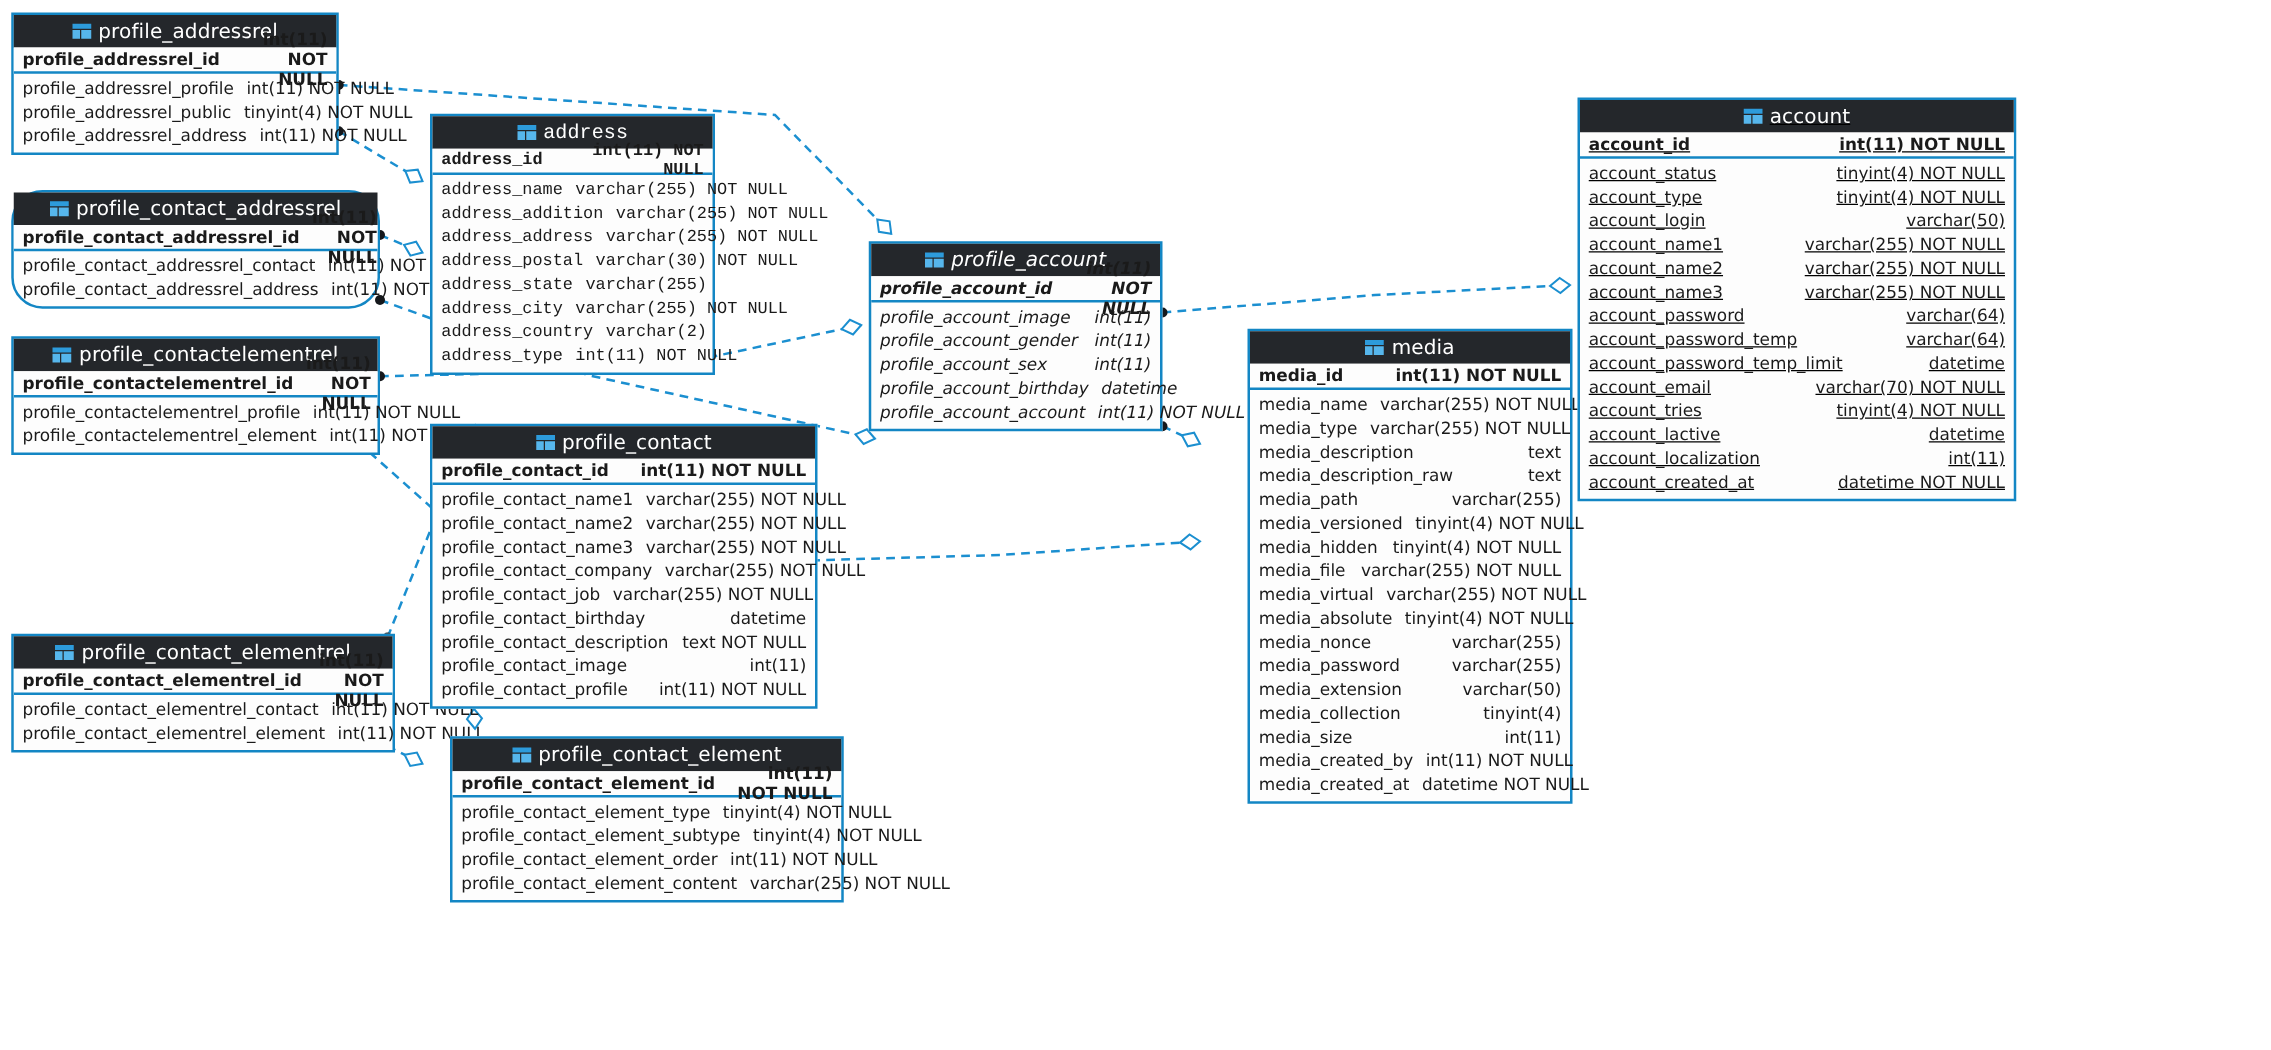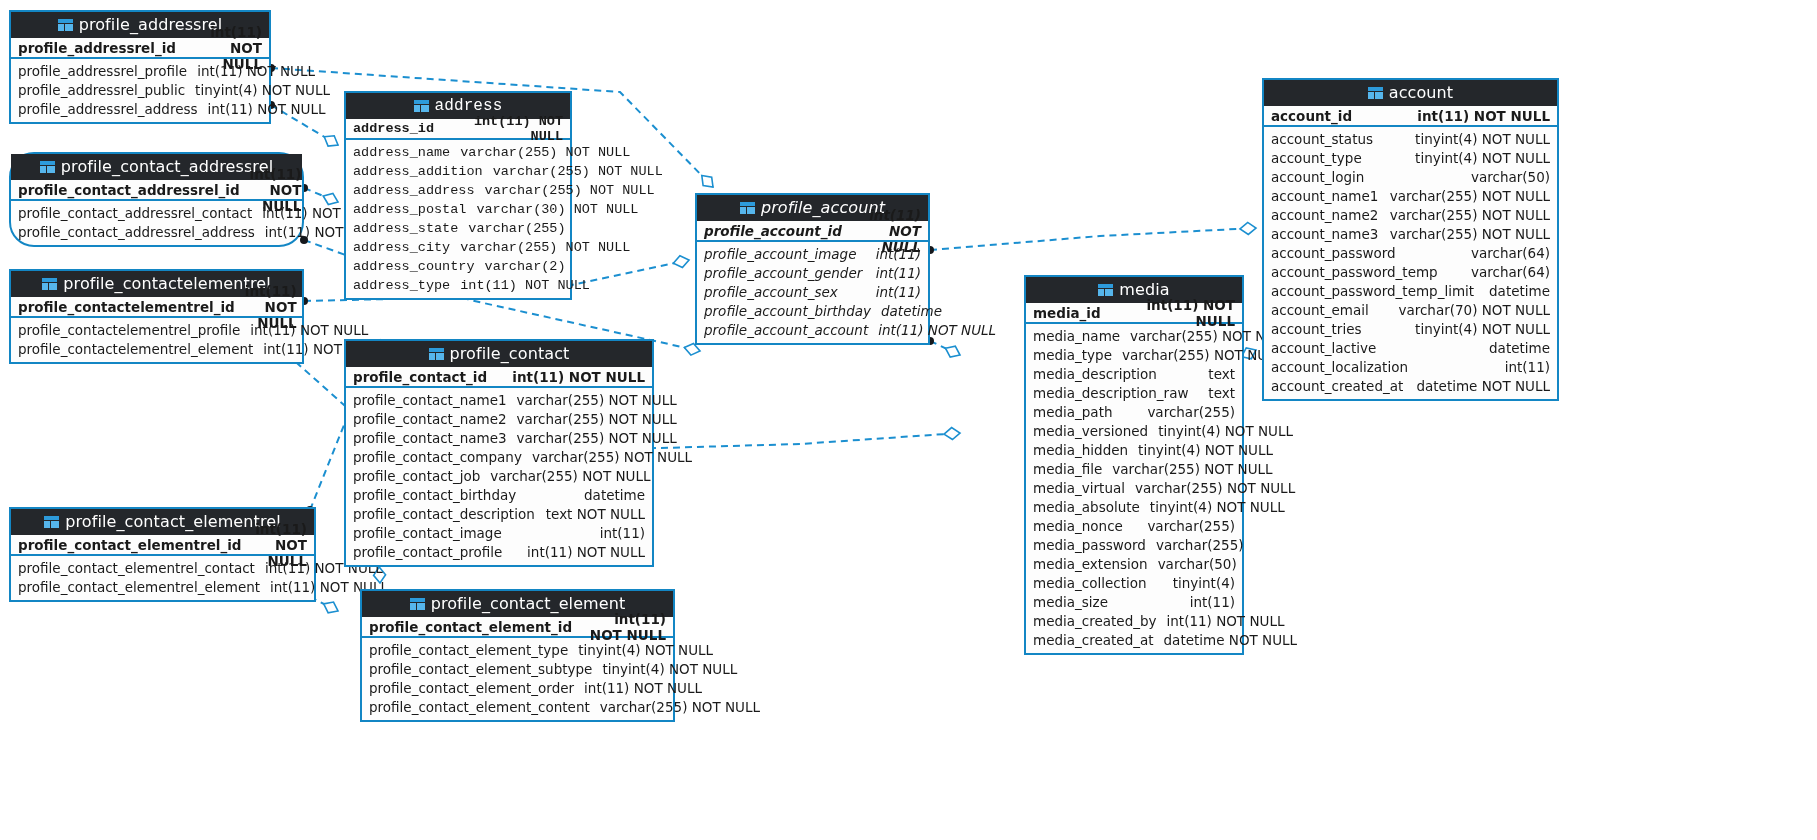--- a/index.html
+++ b/index.html
@@ -354,21 +354,21 @@
         <div class="col">
           <span class="nm">profile_account_birthday</span>
           <span class="ty">datetime</span>
         </div>
         <div class="col">
           <span class="nm">profile_account_account</span>
           <span class="ty">int(11) NOT NULL</span>
         </div>
       </div>
     </div>
-    <div class="tbl" style="left: 1024px; top: 263px; width: 220px; margin-top: 12px;">
+    <div class="tbl" style="left: 998px; top: 263px; width: 260px;">
       <div class="tbl-hd">
         <span class="tico">
           <i class="r0"></i>
           <i class="c1"></i>
           <i class="c2"></i>
         </span>
         <span class="ttl">media</span>
       </div>
       <div class="pk">
         <span class="nm">media_id</span>
@@ -438,21 +438,21 @@
         <div class="col">
           <span class="nm">media_created_by</span>
           <span class="ty">int(11) NOT NULL</span>
         </div>
         <div class="col">
           <span class="nm">media_created_at</span>
           <span class="ty">datetime NOT NULL</span>
         </div>
       </div>
     </div>
-    <div class="tbl" style="left: 1262px; top: 78px; width: 297px;">
+    <div class="tbl" style="left: 1262px; top: 78px; width: 351px; text-decoration: underline;">
       <div class="tbl-hd">
         <span class="tico">
           <i class="r0"></i>
           <i class="c1"></i>
           <i class="c2"></i>
         </span>
         <span class="ttl">account</span>
       </div>
       <div class="pk">
         <span class="nm">account_id</span>

